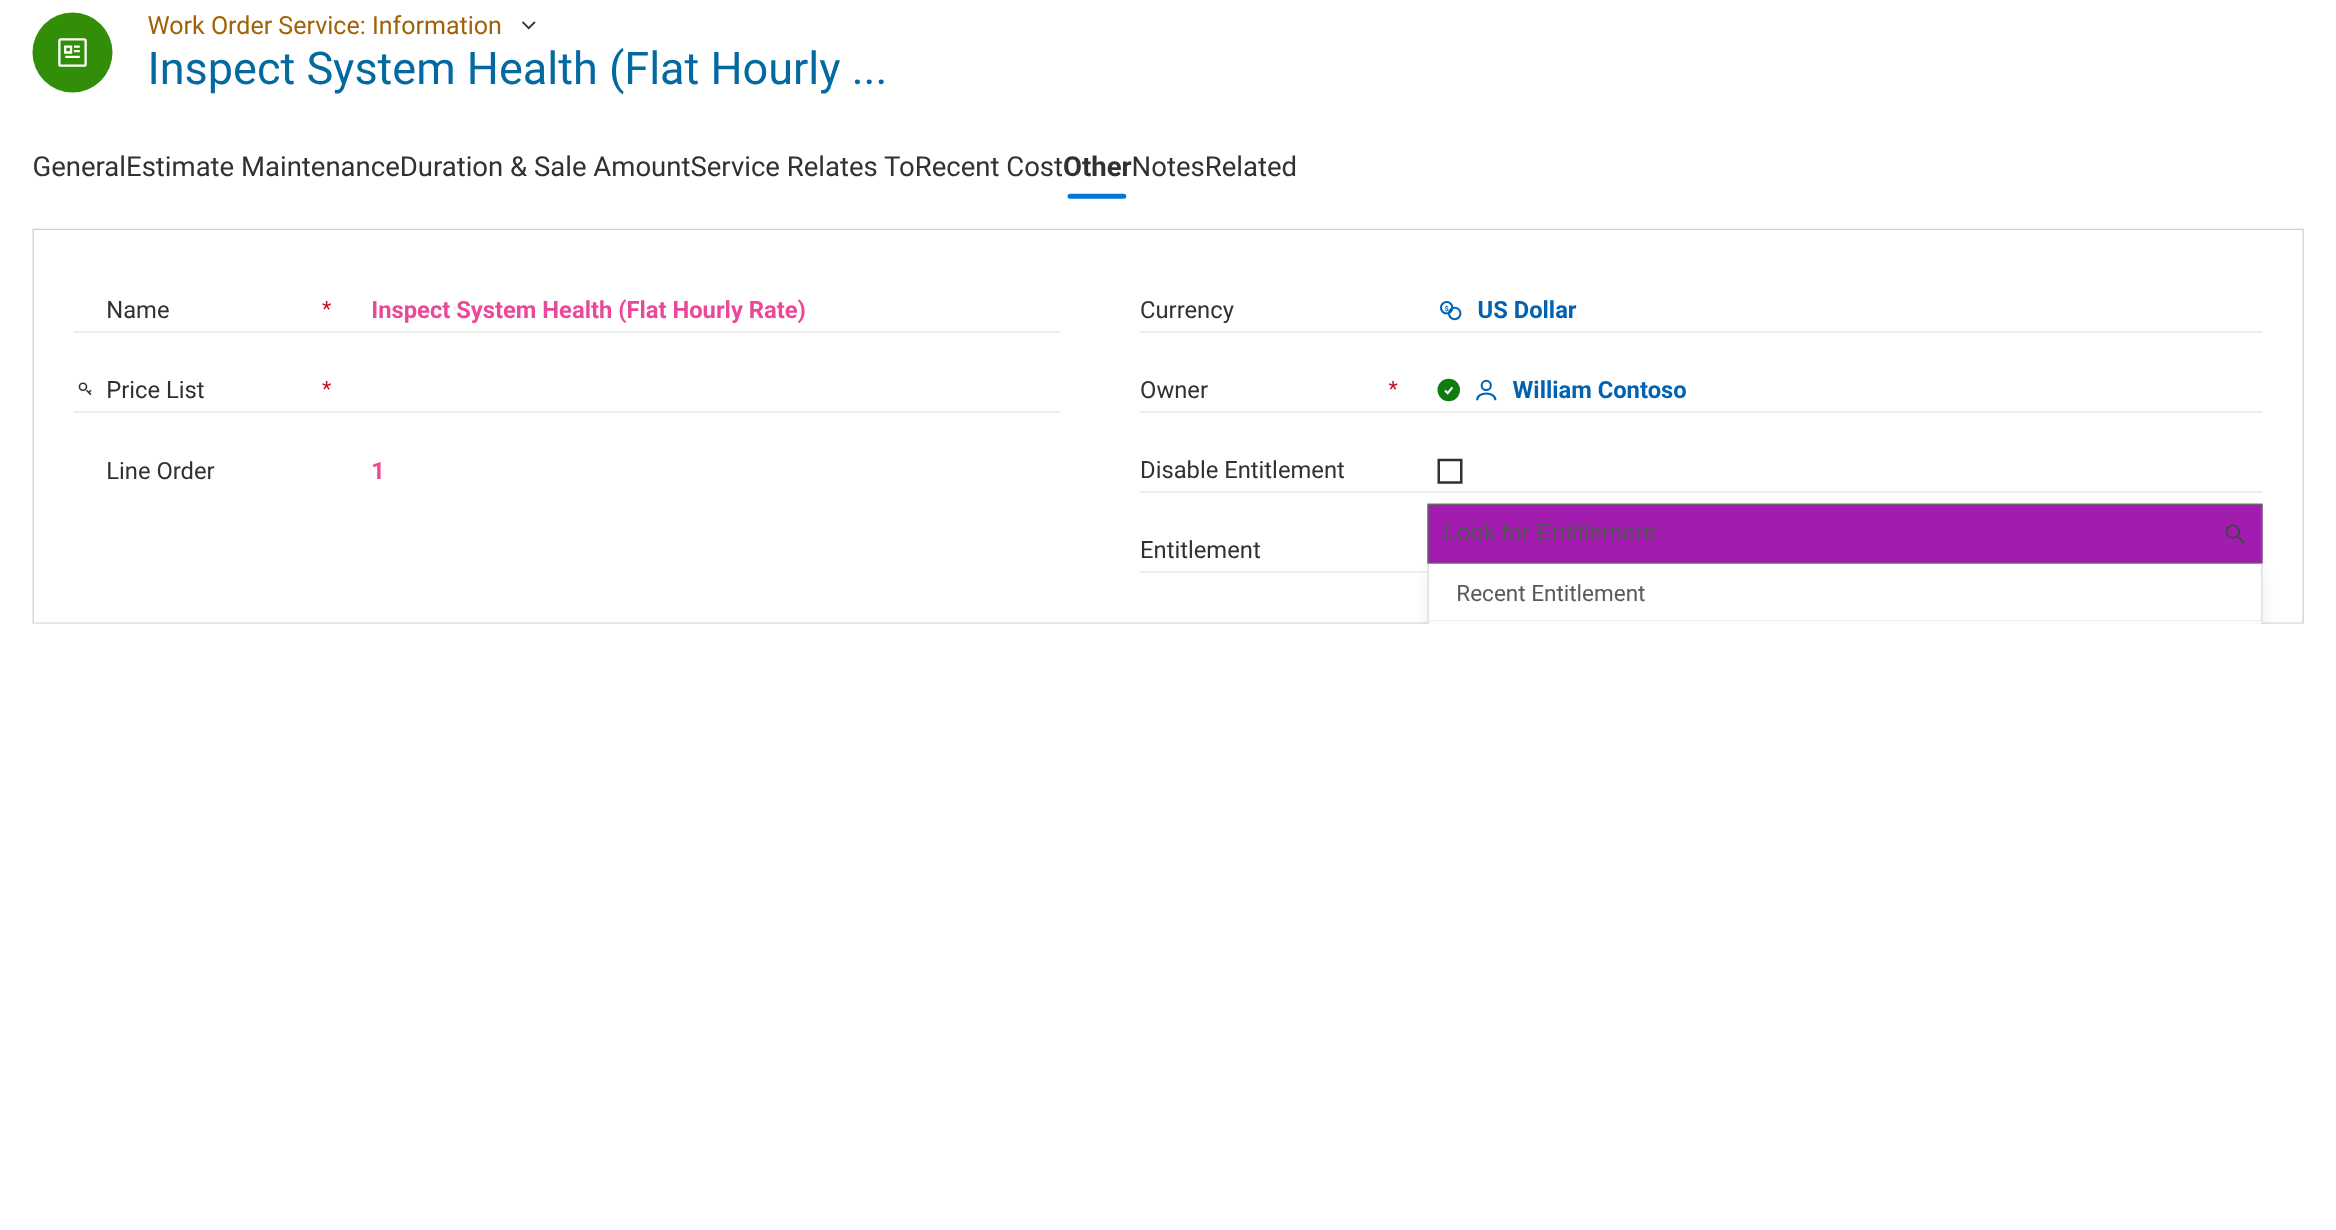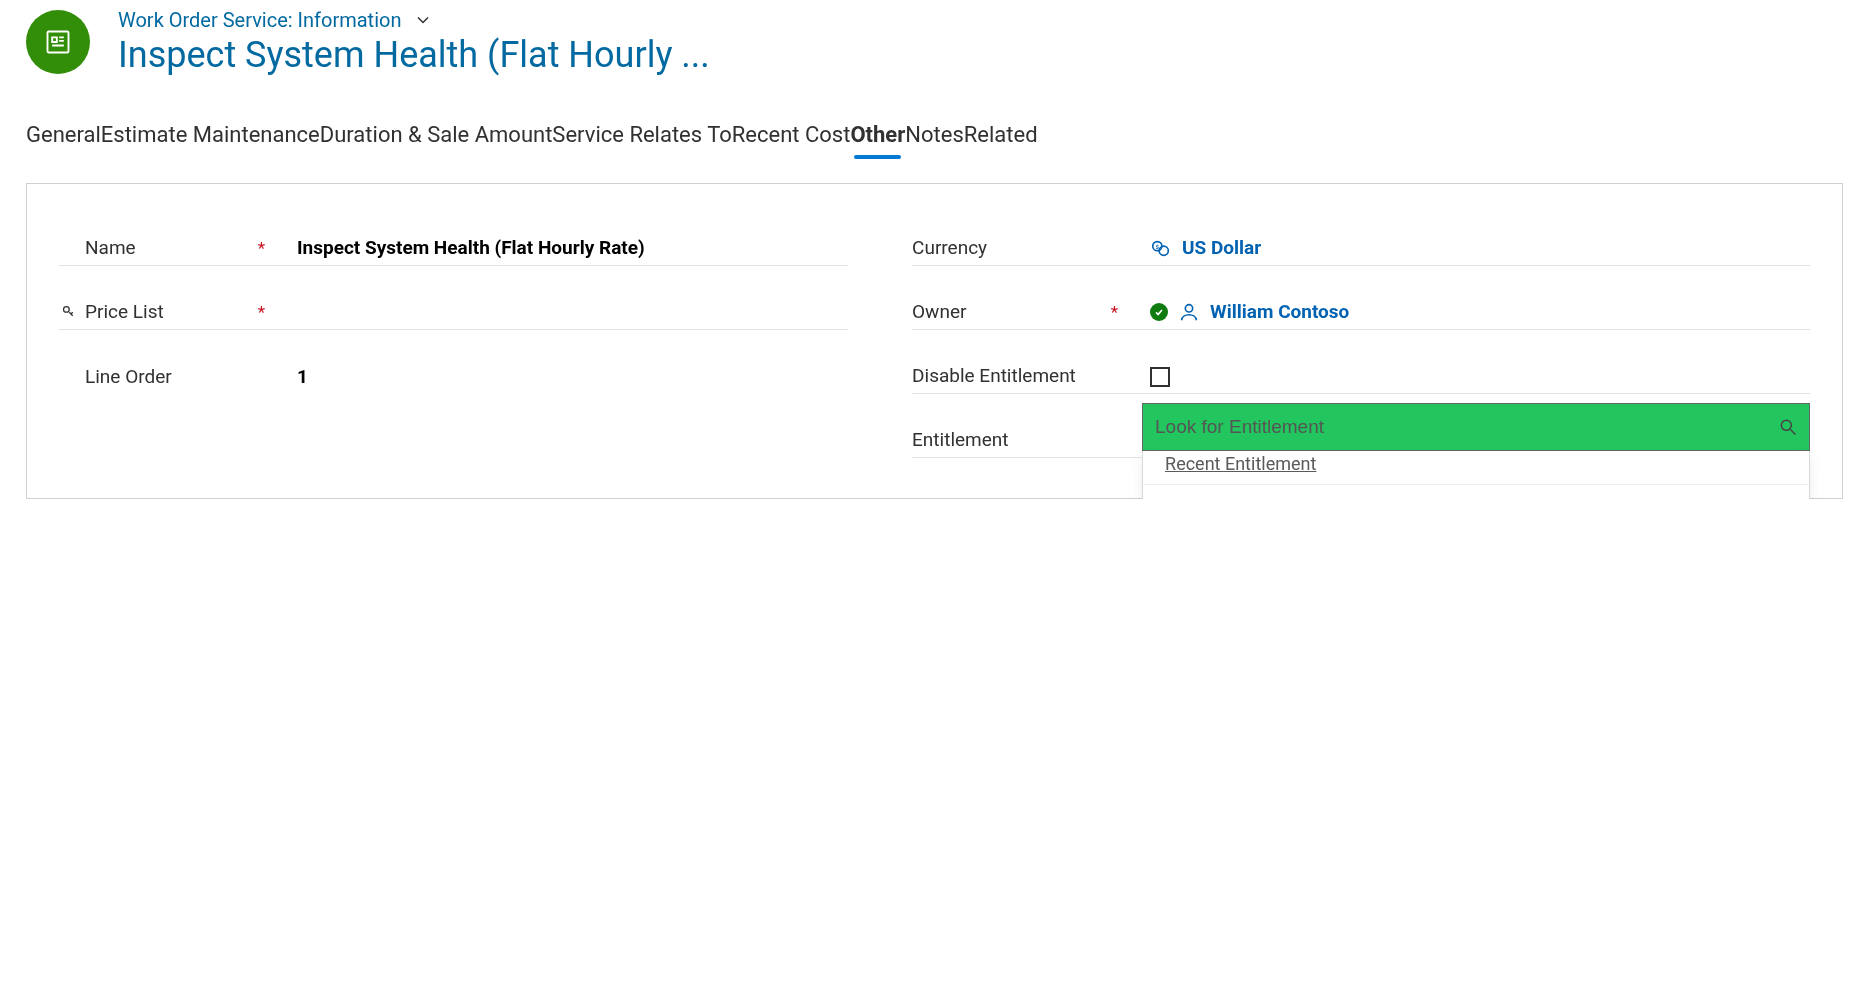--- a/index.html
+++ b/index.html
@@ -20,21 +20,21 @@
   .header-row { display: flex; align-items: center; padding-top: 8px; }
   .header-icon {
     width: 64px; height: 64px; border-radius: 50%;
     background: #328e08;
     display: flex; align-items: center; justify-content: center;
     margin-right: 28px;
     color: #fff;
   }
   .header-texts { display: flex; flex-direction: column; }
   .header-breadcrumb {
-    font-size: 20px; color: #0369a1; display: flex; align-items: center; gap: 12px;
+    font-size: 20px; color: #a16207; display: flex; align-items: center; gap: 12px;
     margin-bottom: 2px;
   }
   .header-title { font-size: 36px; font-weight: 400; color: #0369a1; }
   .chev { display:inline-block; }
 
   
   .tabs {
     display: flex; 
     margin-top: 46px; margin-bottom: 28px;
     font-size: 22px; color: #323130;
@@ -65,53 +65,53 @@
   }
   .field-row.last { border-bottom: none; }
   .field-label {
     flex: 0 0 220px;
     display: flex; align-items: center; gap: 8px;
     font-size: 19px; color: #323130;
   }
   .label-icon { width: 18px; display:inline-flex; justify-content:center; }
   .req { color: #c50f1f; font-size: 17px; margin-left: auto; padding-right: 14px; }
   .field-value {
-    flex: 1; font-size: 19px; color: #000000; display: flex; align-items: center; gap: 10px;
+    flex: 1; font-size: 19px; color: #ec4899; display: flex; align-items: center; gap: 10px;
     padding-left: 18px;
   }
   .field-value.bold { font-weight: 700; }
   .link { color: #0062b1; font-weight: 700; }
   .link-icon { color: #0062b1; }
   .owner-badge {
     width: 18px; height: 18px; border-radius: 50%; background: #107c10;
     display:inline-flex; align-items:center; justify-content:center;
   }
 
   .checkbox-box {
     width: 20px; height: 20px; border: 2px solid #323130; display:inline-block;
   }
 
   
   .lookup-wrap { position: relative; flex: 1; padding-left: 10px; }
   .lookup-input {
     width: 100%; border: 1px solid #666; height: 48px; padding: 0 44px 0 12px;
-    font-size: 19px; background:#22c55e;
+    font-size: 19px; background:#a21caf;
   }
   .lookup-input::placeholder { color: #555; }
   .lookup-search-icon {
     position: absolute; right: 12px; top: 50%; transform: translateY(-50%);
     color: #555;
   }
   .flyout {
     position: absolute; left: 10px; right: 0; top: 48px;
     border: 1px solid #d8d8d8; border-top: none;
     background: #fff;
     box-shadow: 0 6px 12px rgba(0,0,0,0.08);
   }
-  .flyout-header { font-size: 18px; color: #5a5a5a; padding: 2px 22px 10px; text-decoration: underline; }
+  .flyout-header { font-size: 18px; color: #5a5a5a; padding: 14px 22px 10px; }
   .flyout-item {
     display:flex; align-items:center; gap: 16px;
     padding: 12px 22px; font-size: 18px; color: #323130;
     border-top: 1px solid #eee; cursor: pointer;
   }
   .flyout-item:first-of-type { border-top: 1px solid #e4e4e4; }
   .flyout-item .txt { flex: 1; line-height: 1.35; }
   .flyout-new { color: #0062b1; }
   .flyout-new .txt { font-weight: 400; }
   .history-ico { color: #666; display:inline-flex; }

